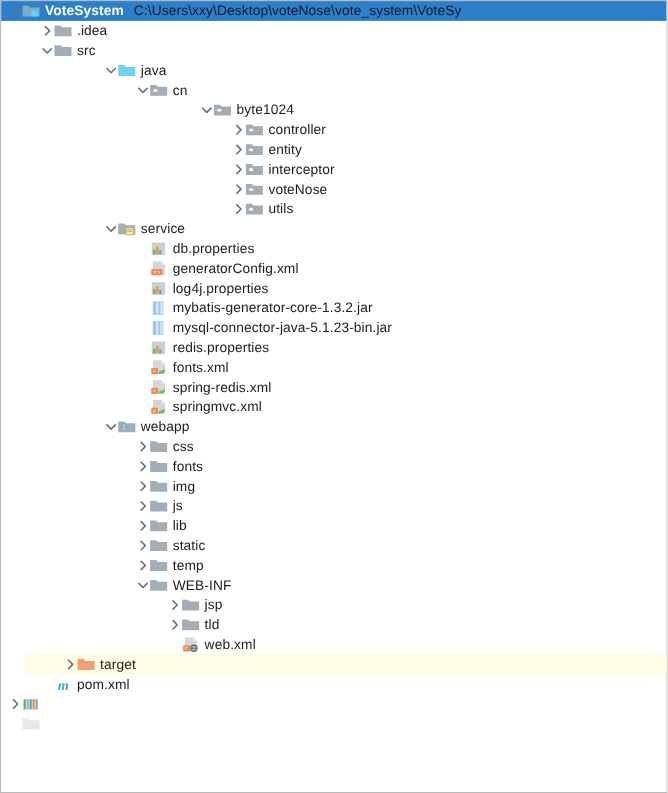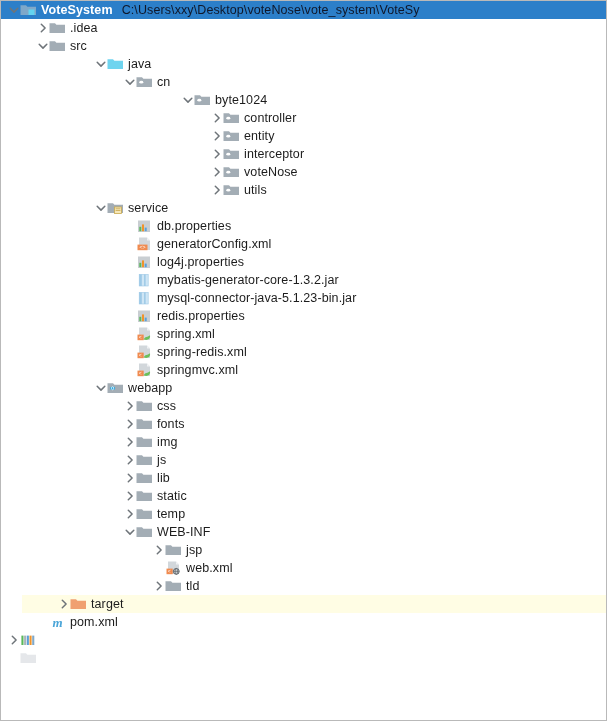--- a/index.html
+++ b/index.html
@@ -336,21 +336,21 @@
       <span class="arrow none"></span>
       <span class="ico">
         <svg width="17" height="16" viewBox="0 0 17 16">
           <path d="M3 1.6 H11 L14 4.6 V14 H3 Z" fill="#d2d7db"></path>
           <path d="M11 1.6 L14 4.6 H11 Z" fill="#f0f2f4"></path>
           <rect x="1.5" y="8.6" width="6.2" height="5.6" fill="#f08b50"></rect>
           <text x="4.3" y="13.1" font-size="5" fill="#ffffff" text-anchor="middle" font-family="Liberation Sans, sans-serif">&lt;</text>
           <path d="M8 13.6 c0-3 4.4-2.4 6-4.3 c0.6 3.6-2.2 5.4-6 4.3 Z" fill="#6cbf5a"></path>
         </svg>
       </span>
-      <span class="label">spring.xml</span>
+      <span class="label">fonts.xml</span>
     </div>
     <div class="row">
       <span class="indent" style="width: 122px;"></span>
       <span class="arrow none"></span>
       <span class="ico">
         <svg width="17" height="16" viewBox="0 0 17 16">
           <path d="M3 1.6 H11 L14 4.6 V14 H3 Z" fill="#d2d7db"></path>
           <path d="M11 1.6 L14 4.6 H11 Z" fill="#f0f2f4"></path>
           <rect x="1.5" y="8.6" width="6.2" height="5.6" fill="#f08b50"></rect>
           <text x="4.3" y="13.1" font-size="5" fill="#ffffff" text-anchor="middle" font-family="Liberation Sans, sans-serif">&lt;</text>
@@ -507,51 +507,51 @@
         <svg width="10" height="10" viewBox="0 0 10 10">
           <path d="M3.3 1.2 L7.1 5 L3.3 8.8" fill="none" stroke="#6e7479" stroke-width="1.5" stroke-linecap="round" stroke-linejoin="round"></path>
         </svg>
       </span>
       <span class="ico">
         <svg width="17" height="16" viewBox="0 0 17 16">
           <path d="M0.5 3.2 H6 L7.4 4.8 H16 V13 H0.5 Z" fill="#a3adb5"></path>
         </svg>
       </span>
       <span class="label">jsp</span>
+    </div>
+    <div class="row">
+      <span class="indent" style="width: 151px;"></span>
+      <span class="arrow">
+        <svg width="10" height="10" viewBox="0 0 10 10">
+          <path d="M3.3 1.2 L7.1 5 L3.3 8.8" fill="none" stroke="#6e7479" stroke-width="1.5" stroke-linecap="round" stroke-linejoin="round"></path>
+        </svg>
+      </span>
+      <span class="ico">
+        <svg width="17" height="16" viewBox="0 0 17 16">
+          <path d="M0.5 3.2 H6 L7.4 4.8 H16 V13 H0.5 Z" fill="#a3adb5"></path>
+        </svg>
+      </span>
+      <span class="label">tld</span>
     </div>
     <div class="row">
       <span class="indent" style="width: 151px;"></span>
       <span class="arrow none"></span>
       <span class="ico">
         <svg width="17" height="16" viewBox="0 0 17 16">
           <path d="M3 1.6 H11 L14 4.6 V14 H3 Z" fill="#d2d7db"></path>
           <path d="M11 1.6 L14 4.6 H11 Z" fill="#f0f2f4"></path>
           <rect x="1.5" y="8.6" width="6.2" height="5.6" fill="#f08b50"></rect>
           <text x="4.3" y="13.1" font-size="5" fill="#ffffff" text-anchor="middle" font-family="Liberation Sans, sans-serif">&lt;</text>
           <circle cx="11.3" cy="11.4" r="2.9" fill="none" stroke="#5a6166" stroke-width="1"></circle>
           <ellipse cx="11.3" cy="11.4" rx="1.2" ry="2.9" fill="none" stroke="#5a6166" stroke-width="0.7"></ellipse>
           <line x1="8.4" y1="11.4" x2="14.2" y2="11.4" stroke="#5a6166" stroke-width="0.7"></line>
         </svg>
       </span>
       <span class="label">web.xml</span>
     </div>
-    <div class="row">
-      <span class="indent" style="width: 151px;"></span>
-      <span class="arrow">
-        <svg width="10" height="10" viewBox="0 0 10 10">
-          <path d="M3.3 1.2 L7.1 5 L3.3 8.8" fill="none" stroke="#6e7479" stroke-width="1.5" stroke-linecap="round" stroke-linejoin="round"></path>
-        </svg>
-      </span>
-      <span class="ico">
-        <svg width="17" height="16" viewBox="0 0 17 16">
-          <path d="M0.5 3.2 H6 L7.4 4.8 H16 V13 H0.5 Z" fill="#a3adb5"></path>
-        </svg>
-      </span>
-      <span class="label">tld</span>
-    </div>
     <div class="row hl">
       <span class="indent" style="width: 35px;"></span>
       <span class="arrow">
         <svg width="10" height="10" viewBox="0 0 10 10">
           <path d="M3.3 1.2 L7.1 5 L3.3 8.8" fill="none" stroke="#6e7479" stroke-width="1.5" stroke-linecap="round" stroke-linejoin="round"></path>
         </svg>
       </span>
       <span class="ico">
         <svg width="17" height="16" viewBox="0 0 17 16">
           <path d="M0.5 3.2 H6 L7.4 4.8 H16 V13 H0.5 Z" fill="#f0a070"></path>

